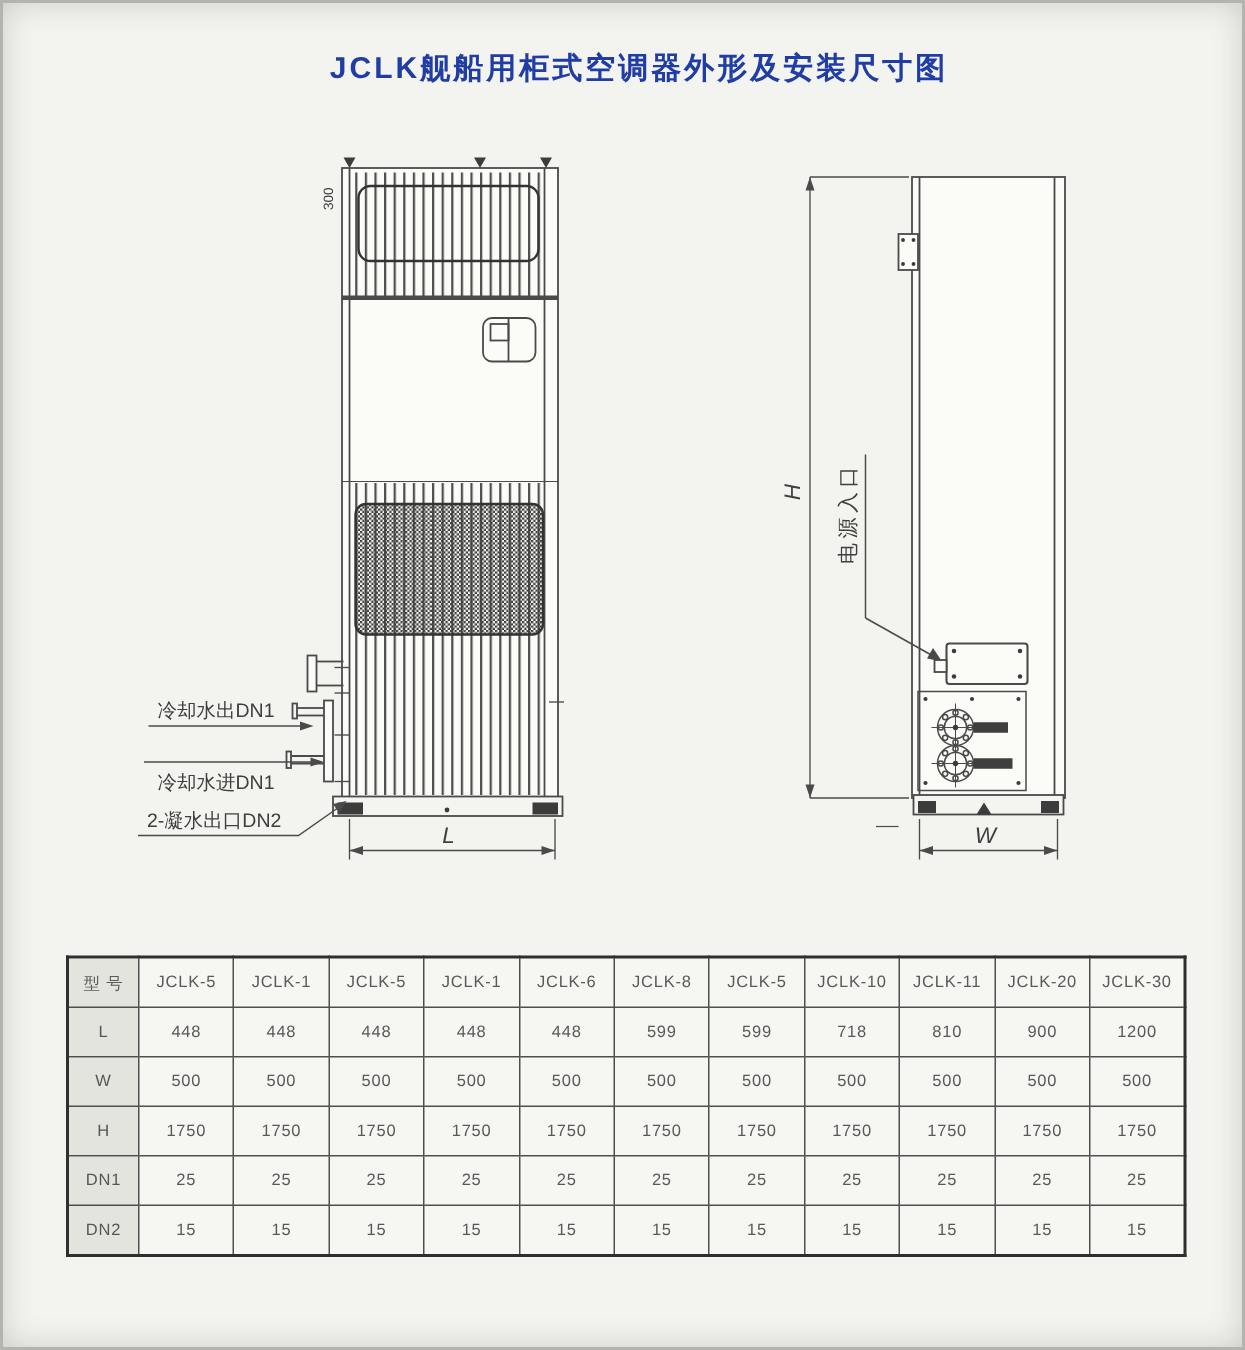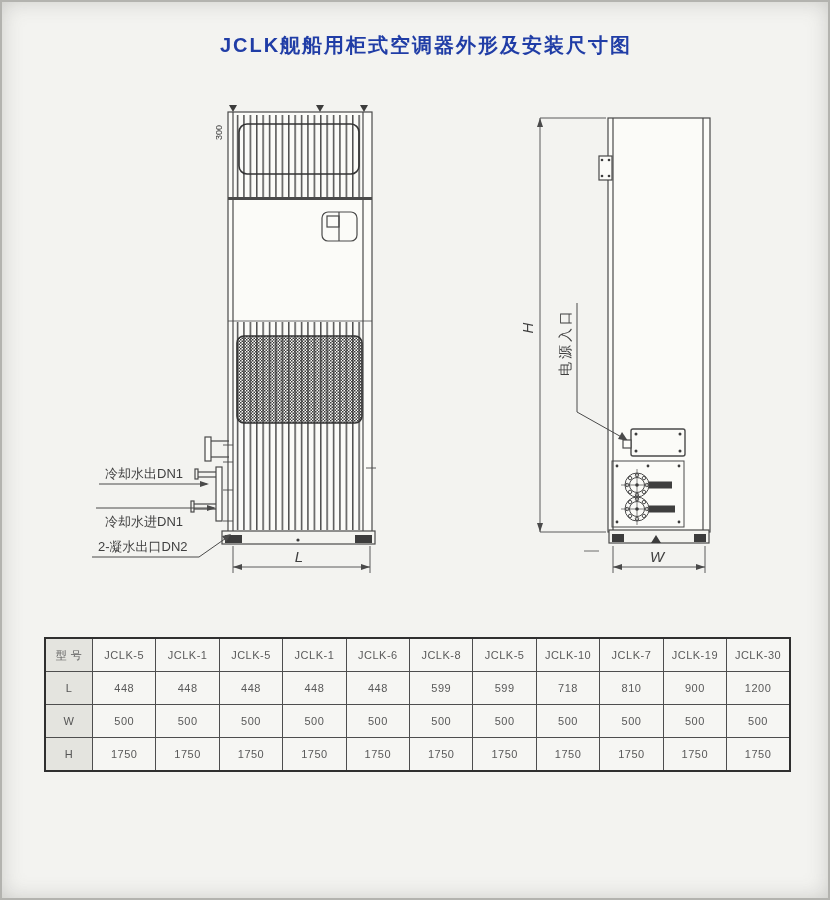--- a/index.html
+++ b/index.html
@@ -247,22 +247,22 @@
           <tr class="colheads">
             <th class="rowhead">型 号</th>
             <th>JCLK-5</th>
             <th>JCLK-1</th>
             <th>JCLK-5</th>
             <th>JCLK-1</th>
             <th>JCLK-6</th>
             <th>JCLK-8</th>
             <th>JCLK-5</th>
             <th>JCLK-10</th>
-            <th>JCLK-7</th>
-            <th>JCLK-19</th>
+            <th>JCLK-11</th>
+            <th>JCLK-20</th>
             <th>JCLK-30</th>
           </tr>
         </thead>
       <tbody>
           <tr>
             <th class="rowhead">L</th>
             <td>448</td>
             <td>448</td>
             <td>448</td>
             <td>448</td>
@@ -295,17 +295,45 @@
             <td>1750</td>
             <td>1750</td>
             <td>1750</td>
             <td>1750</td>
             <td>1750</td>
             <td>1750</td>
             <td>1750</td>
             <td>1750</td>
             <td>1750</td>
           </tr>
+          <tr>
+            <th class="rowhead">DN1</th>
+            <td>25</td>
+            <td>25</td>
+            <td>25</td>
+            <td>25</td>
+            <td>25</td>
+            <td>25</td>
+            <td>25</td>
+            <td>25</td>
+            <td>25</td>
+            <td>25</td>
+            <td>25</td>
+          </tr>
+          <tr>
+            <th class="rowhead">DN2</th>
+            <td>15</td>
+            <td>15</td>
+            <td>15</td>
+            <td>15</td>
+            <td>15</td>
+            <td>15</td>
+            <td>15</td>
+            <td>15</td>
+            <td>15</td>
+            <td>15</td>
+            <td>15</td>
+          </tr>
         </tbody>
     </table>
   </div>
 
 </div>
 
 </body></html>

